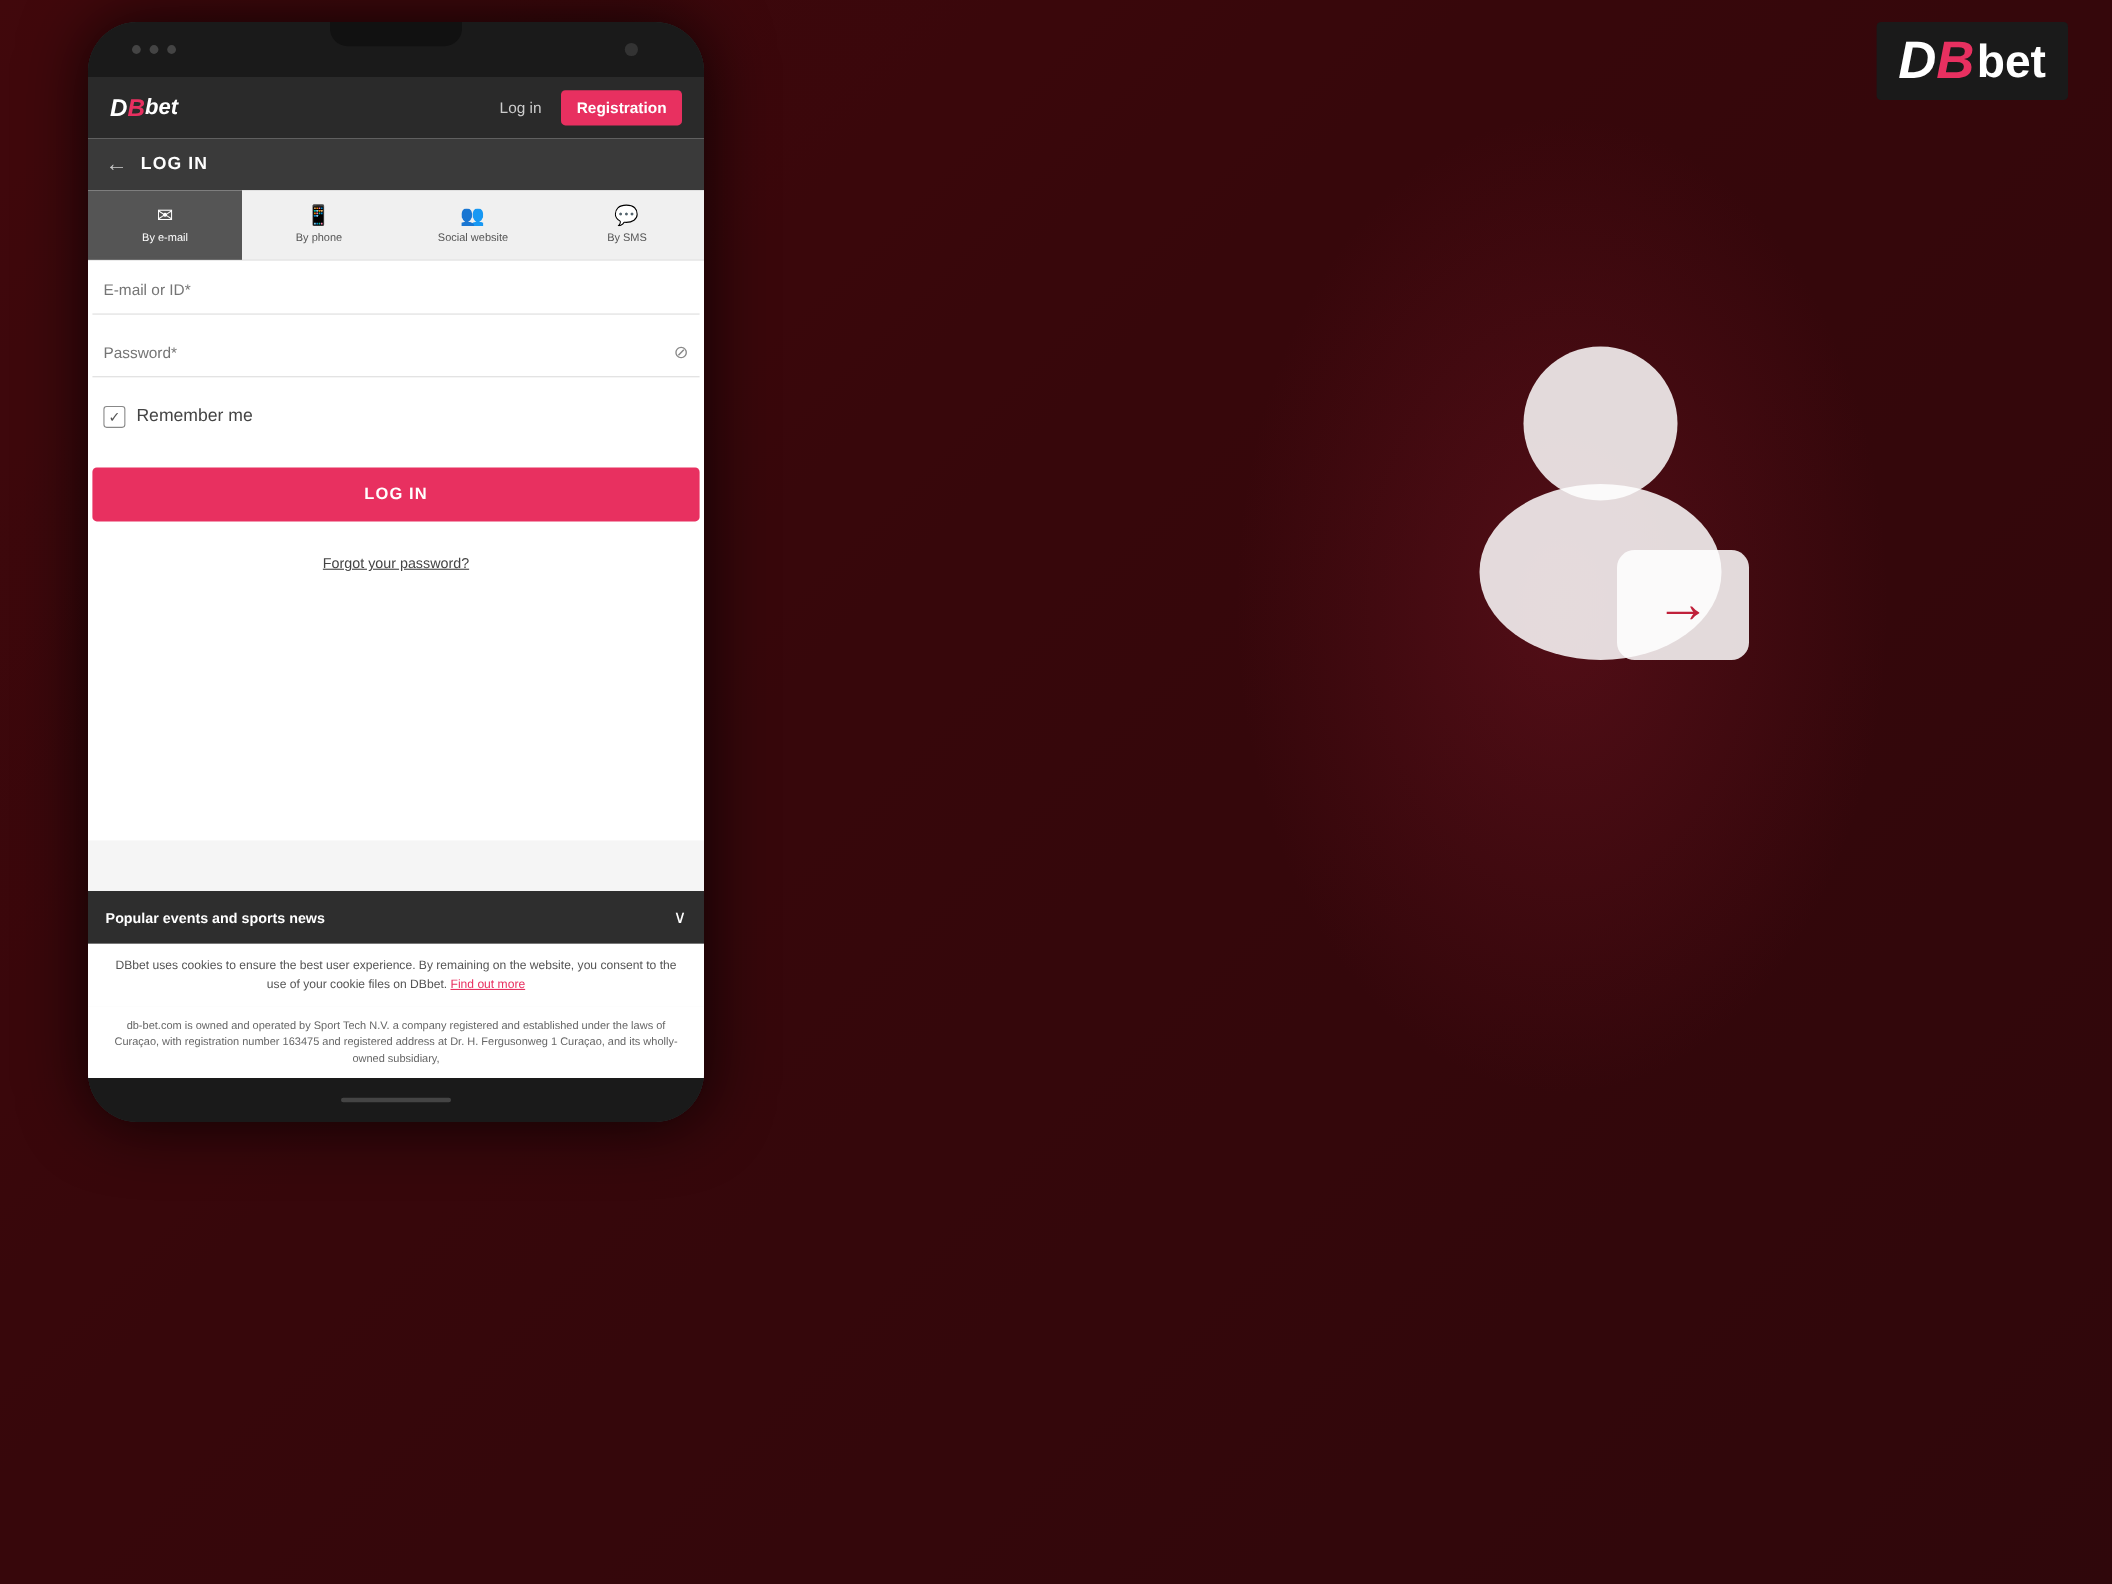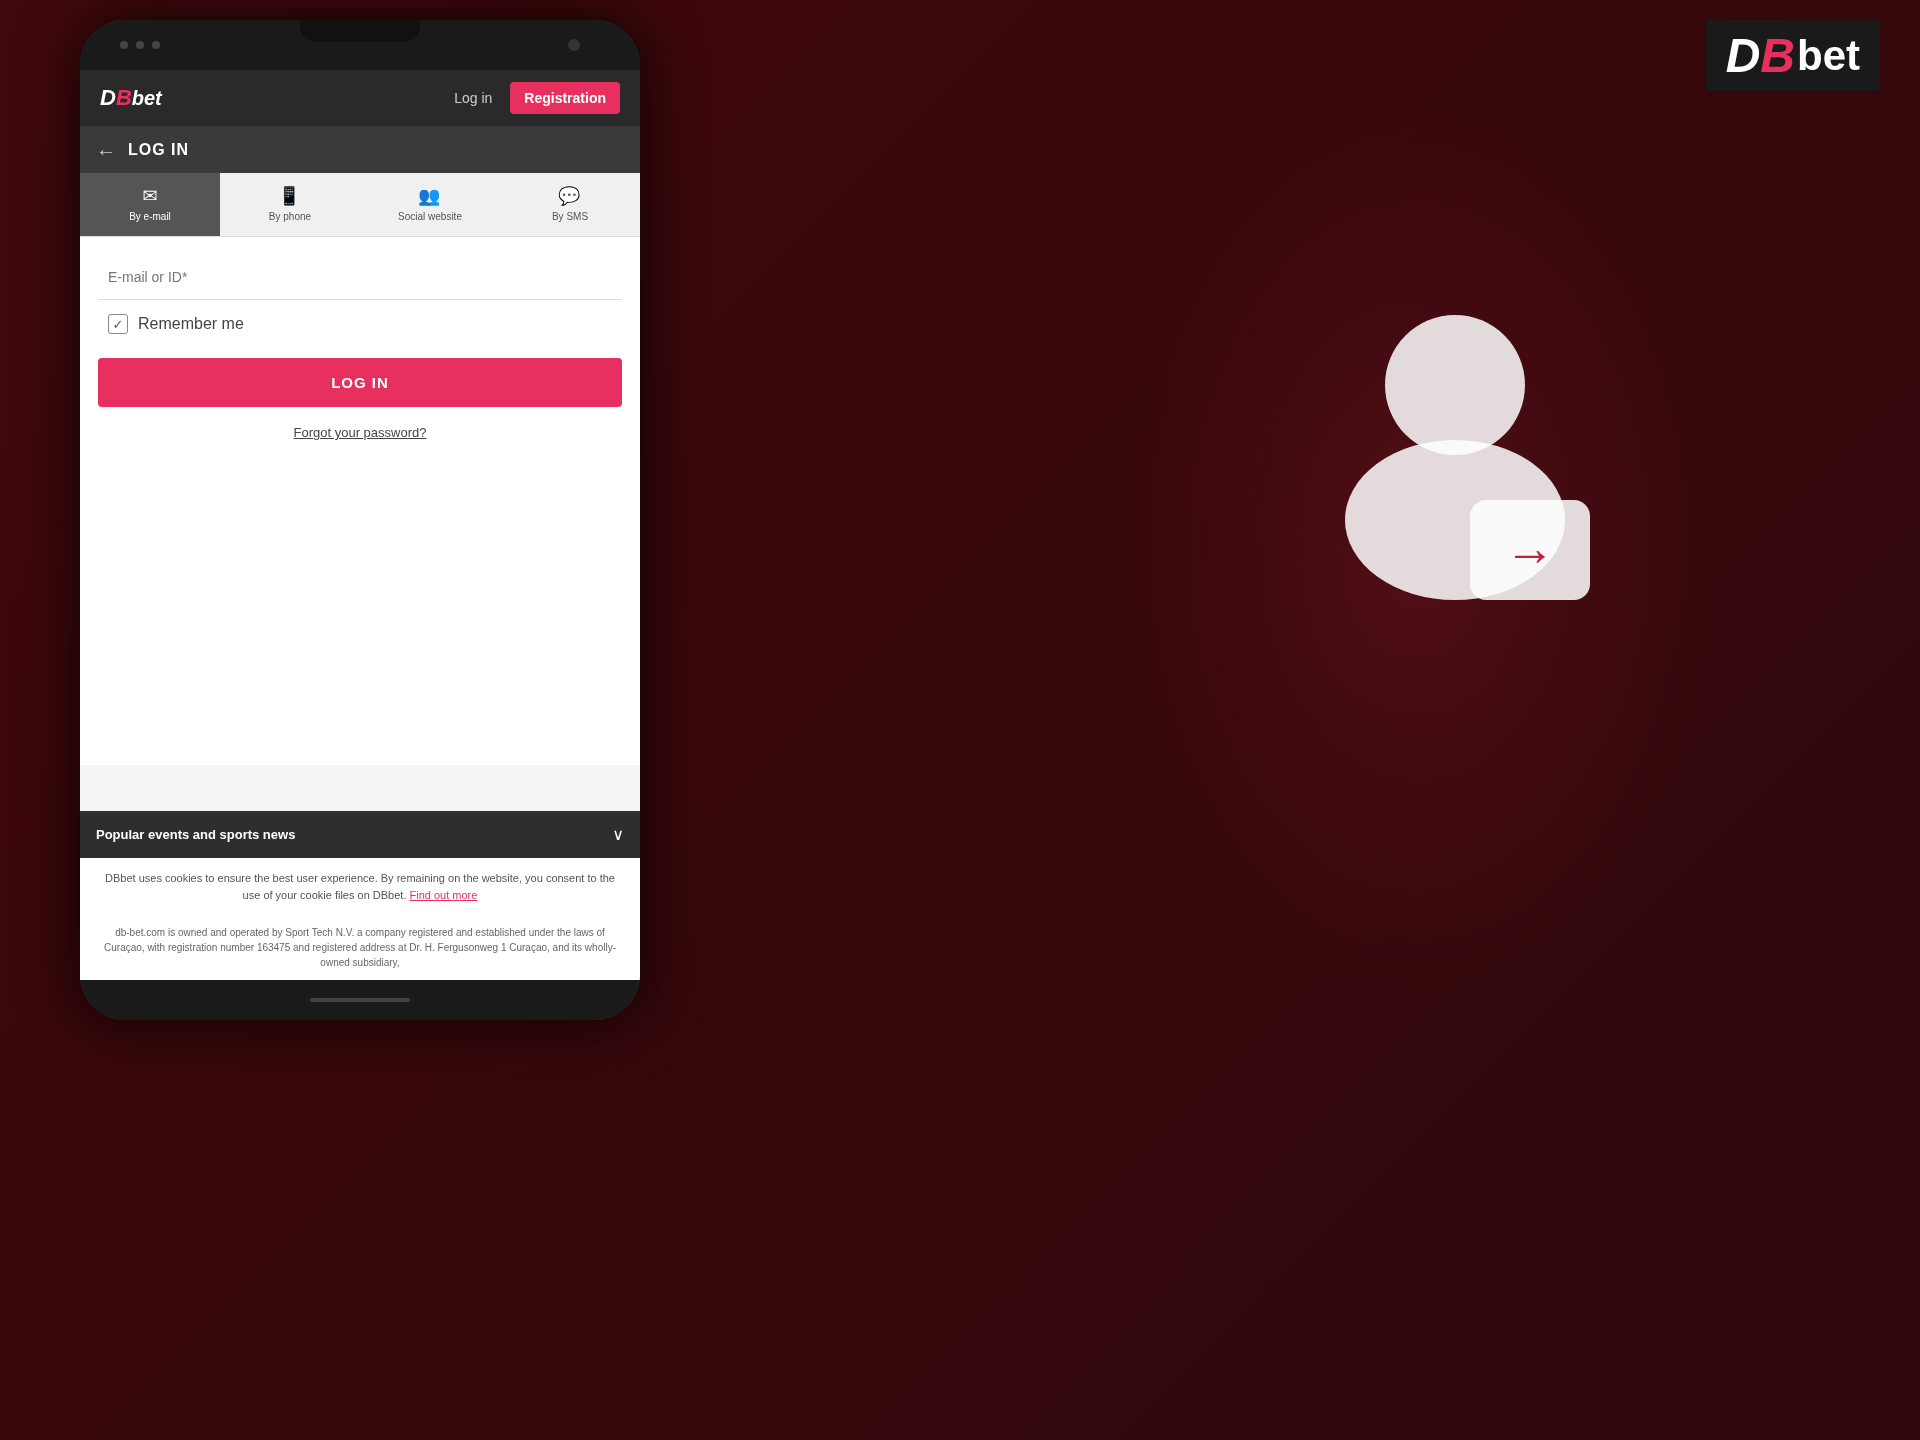--- a/index.html
+++ b/index.html
@@ -267,24 +267,24 @@
       font-size: 10px;
       color: #555;
       text-align: right;
       line-height: 1.2;
     }
 
     
     .form-area {
       background: #fff;
       flex: 1;
-      padding: 18px;
+      padding: 4px;
       display: flex;
       flex-direction: column;
-      gap: 0;
+      gap: 12px;
       overflow-y: auto;
     }
 
     .form-field {
       border: none;
       border-bottom: 1px solid #ddd;
       padding: 14px 10px;
       font-size: 14px;
       color: #888;
       background: transparent;
@@ -525,20 +525,24 @@
         <span class="tab-label">By SMS</span>
       </div>
     </div>
 
     <div class="form-area">
 
       <div class="form-field-wrapper">
         <input type="text" class="form-field" placeholder="E-mail or ID*" style="">
       </div>
 
+      <div class="form-field-wrapper">
+        <input type="password" class="form-field" placeholder="Password*" style="">
+        <span class="eye-icon">⊘</span>
+      </div>
 
       <div class="remember-row">
         <div class="checkbox-custom checked">
           <span class="checkmark">✓</span>
         </div>
         <span class="remember-label">Remember me</span>
       </div>
 
       <button class="btn-login-main">LOG IN</button>
 

